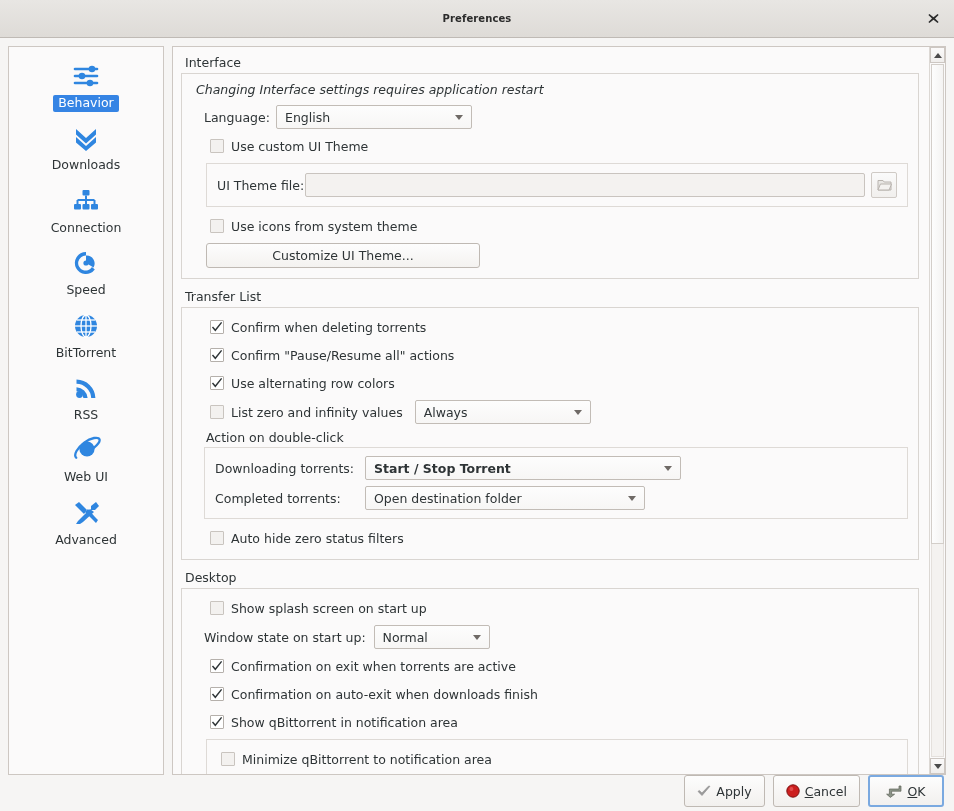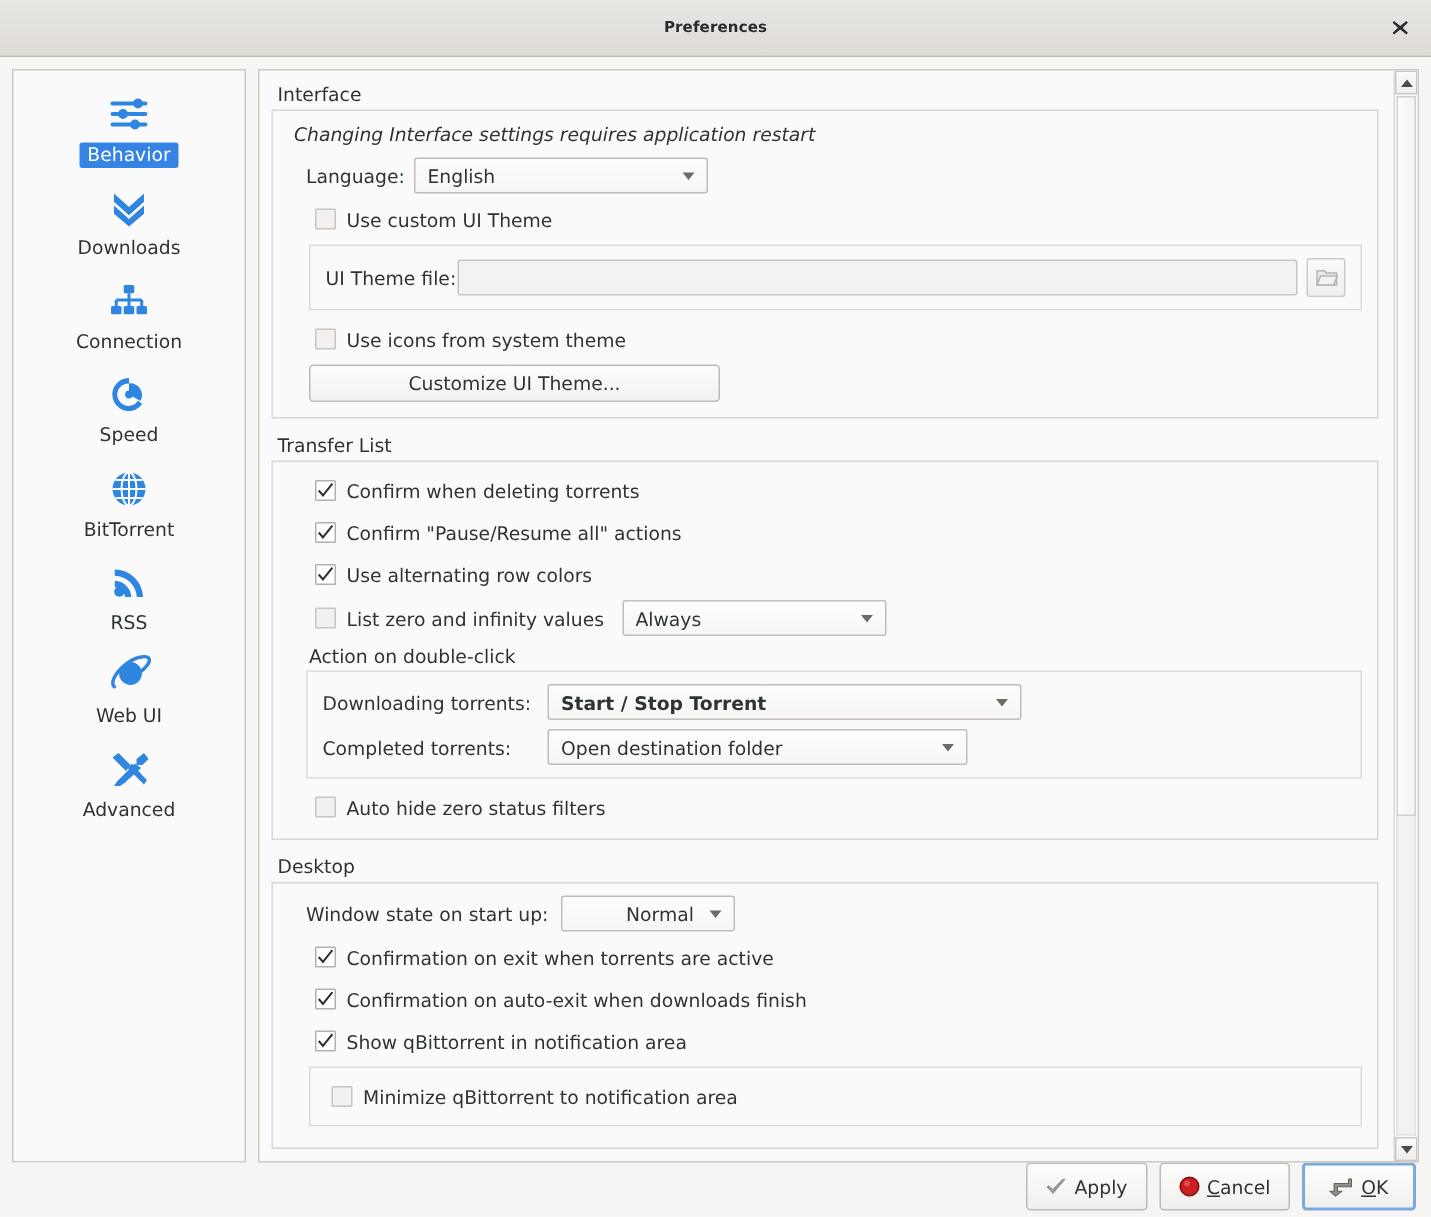--- a/index.html
+++ b/index.html
@@ -594,24 +594,30 @@
               </label>
             </div>
 
           </div>
         </div>
 
         <div class="group">
           <div class="g-title">Desktop</div>
           <div class="g-box" style="padding-bottom:14px;">
 
+            <div class="row">
+              <label class="cb-row" style="margin-left:18px;">
+                <span class="cb off"></span>
+                <span class="lbl-txt">Show splash screen on start up</span>
+              </label>
+            </div>
 
             <div class="row">
               <span class="lbl-txt" style="margin-left:12px;">Window state on start up:</span>
-              <div class="combo" style="width:116px;margin-left:8px;text-align:right;">
+              <div class="combo" style="width:116px;margin-left:8px;">
                 <span class="cv">Normal</span>
                 <span class="arr"></span>
               </div>
             </div>
 
             <div class="row">
               <label class="cb-row" style="margin-left:18px;">
                 <span class="cb">
                   <svg class="tick" viewBox="0 0 12 12">
                     <path d="M1.5 6 L4.3 9.3 L10.6 1.4" fill="none" stroke="#2e3436" stroke-width="1.4"></path>

